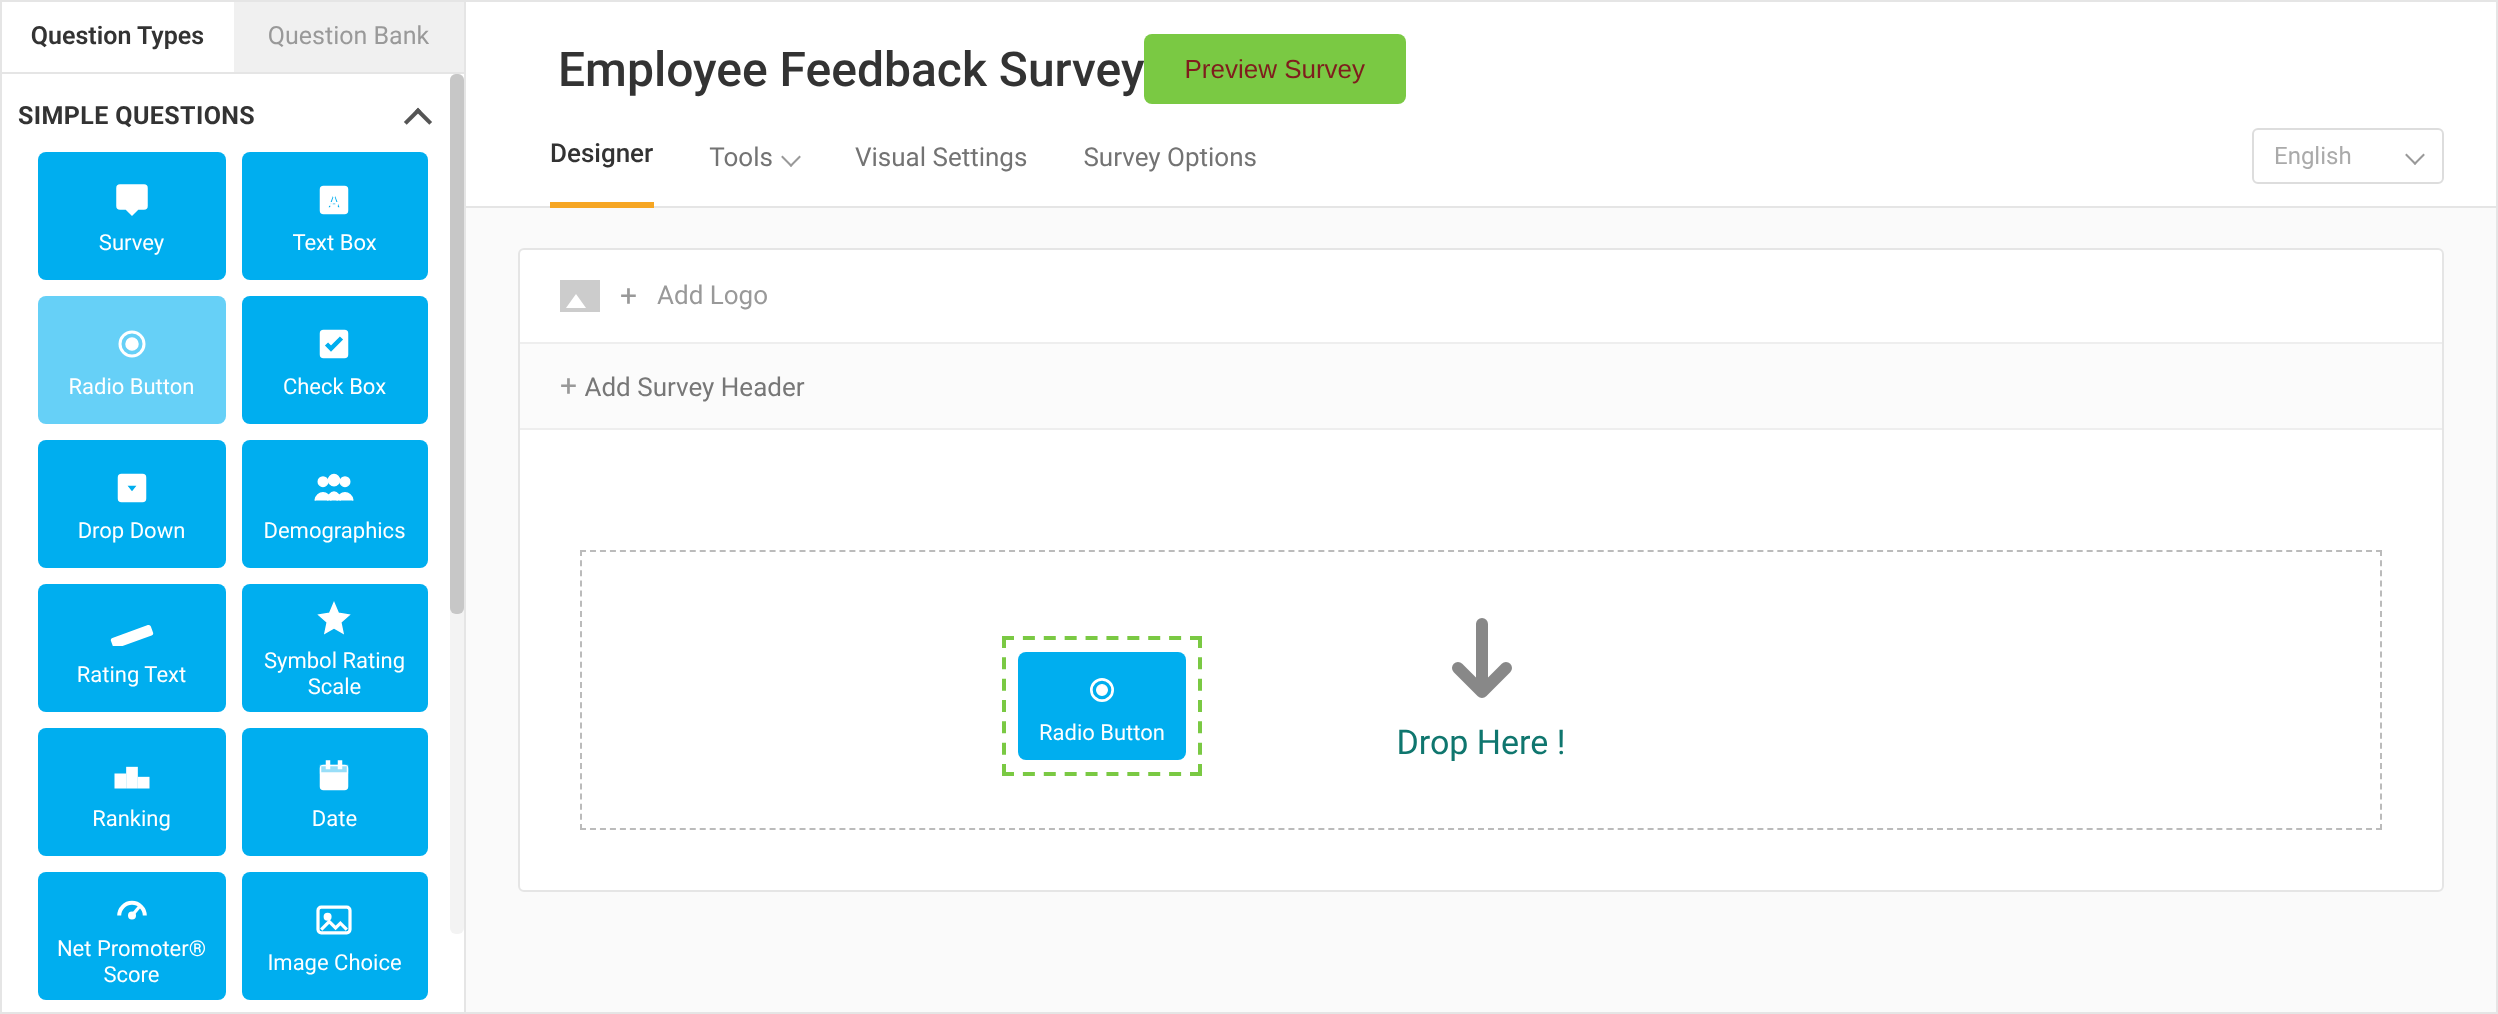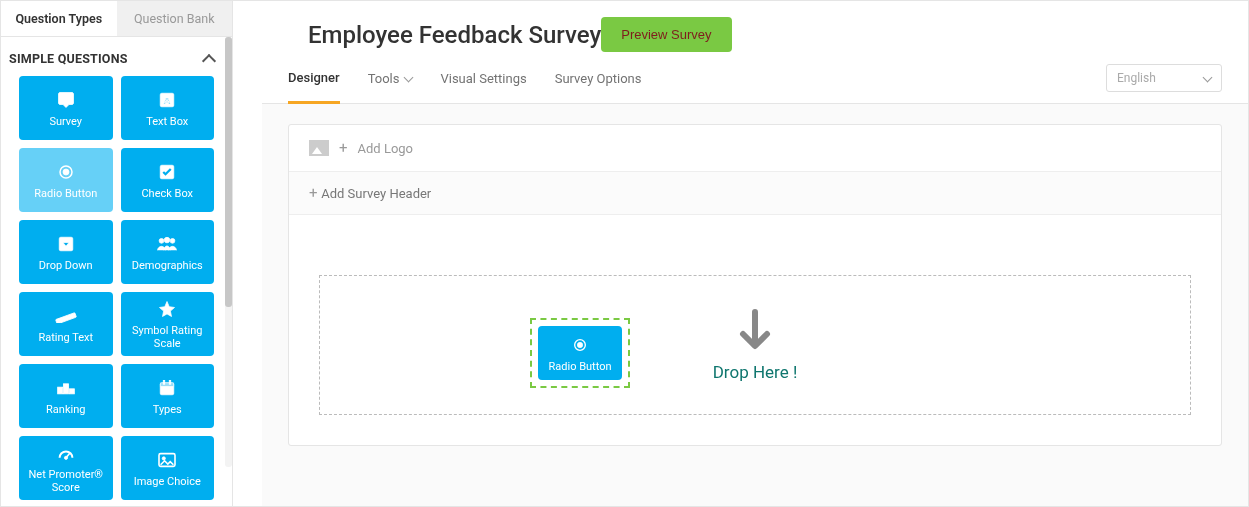--- a/index.html
+++ b/index.html
@@ -9,21 +9,20 @@
   width: 1249px;
   height: 507px;
   overflow: hidden;
   position: relative;
   color: #333;
 }
 .app {
   display: flex;
   height: 507px;
   border: 1px solid #e5e5e5;
-  gap: 29px;
 }
 
 .sidebar {
   width: 232px;
   border-right: 1px solid #e5e5e5;
   display: flex;
   flex-direction: column;
   background: #fff;
   position: relative;
 }
@@ -151,23 +150,24 @@
   color: #7f1d1d;
   border: none;
   border-radius: 4px;
   padding: 10px 20px;
   font-size: 13px;
   font-weight: 400;
   cursor: pointer;
 }
 .tabs-row {
   display: flex;
-  align-items: center;
+  align-items: flex-end;
   gap: 28px;
   position: relative;
+  margin-left: 16px;
 }
 .main-tab {
   font-size: 13px;
   color: #737373;
   padding: 0 0 16px 0;
   cursor: pointer;
   display: flex;
   align-items: center;
   gap: 6px;
 }
@@ -181,21 +181,21 @@
   width: 7px; height: 7px;
   border-right: 1.5px solid #999;
   border-bottom: 1.5px solid #999;
   transform: rotate(45deg);
   margin-bottom: 2px;
 }
 .lang-select {
   position: absolute;
   right: 0;
   top: -6px;
-  width: 116px;
+  width: 96px;
   border: 1px solid #ddd;
   border-radius: 3px;
   padding: 6px 10px;
   font-size: 12px;
   color: #aaa;
   display: flex;
   justify-content: space-between;
   align-items: center;
   background: #fff;
 }
@@ -379,21 +379,21 @@
 
         <div class="qtype">
           <span class="qicon">
             <svg width="18" height="18" viewBox="0 0 24 24">
                 <rect x="3" y="5" width="18" height="16" rx="2" fill="#fff"></rect>
                 <rect x="3" y="5" width="18" height="5" fill="#00aeef" opacity="0.4"></rect>
                 <rect x="7" y="2" width="2" height="5" fill="#fff"></rect>
                 <rect x="15" y="2" width="2" height="5" fill="#fff"></rect>
               </svg>
           </span>
-          <span class="qlabel">Types</span>
+          <span class="qlabel">Date</span>
         </div>
 
         <div class="qtype">
           <span class="qicon">
             <svg width="20" height="16" viewBox="0 0 24 20">
                 <path d="M4 16a8 8 0 0116 0" fill="none" stroke="#fff" stroke-width="2.5"></path>
                 <circle cx="12" cy="16" r="2" fill="#fff"></circle>
                 <line x1="12" y1="16" x2="17" y2="10" stroke="#fff" stroke-width="2"></line>
               </svg>
           </span>

